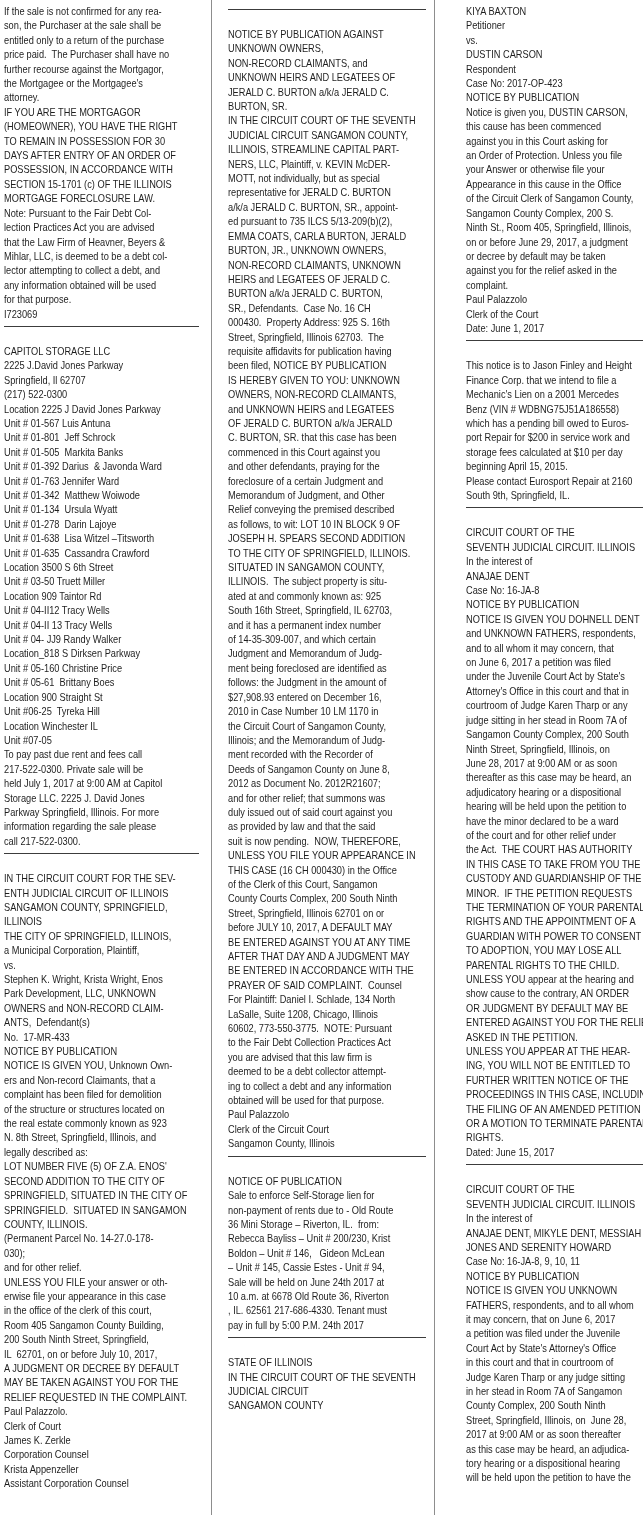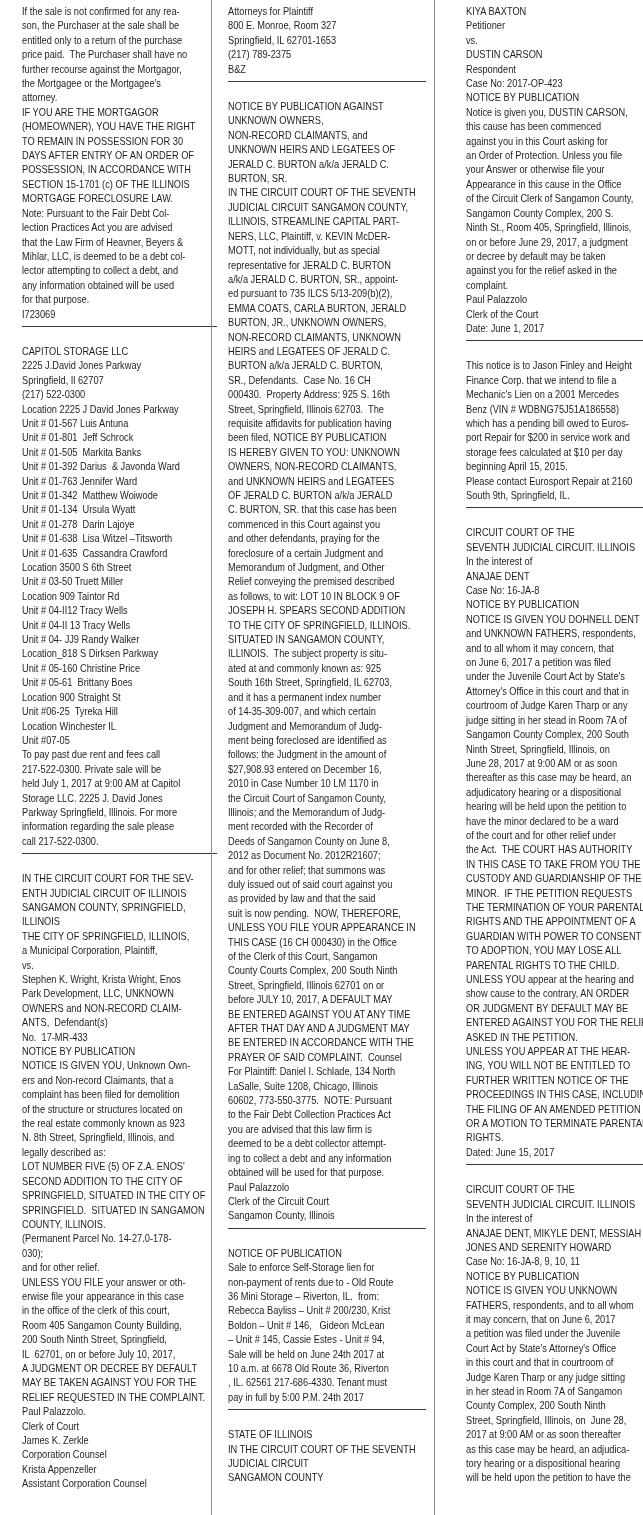--- a/index.html
+++ b/index.html
@@ -13,21 +13,21 @@
     height: 1515px;
     background: #ffffff;
     overflow: hidden;
     font-family: "Liberation Sans", "DejaVu Sans", sans-serif;
   }
   .col {
     position: absolute;
     top: 4px;
     overflow: hidden;
   }
-  .col-1 { left: 22px;   width: 201px; height: 1511px; }
+  .col-1 { left: 4px;   width: 201px; height: 1511px; }
   .col-2 { left: 228px; width: 204px; height: 1511px; }
   .col-3 { left: 450px; width: 193px; height: 1511px; margin-left: 16px; }
   .vrule {
     position: absolute;
     top: 0;
     bottom: 0;
     width: 1px;
     background: #8d8d8d;
   }
   .vrule-1 { left: 211px; }
@@ -158,27 +158,20 @@
         <div class="line">Paul Palazzolo.</div>
         <div class="line">Clerk of Court</div>
         <div class="line">James K. Zerkle</div>
         <div class="line">Corporation Counsel</div>
         <div class="line">Krista Appenzeller</div>
         <div class="line">Assistant Corporation Counsel</div>
       </div>
     </div>
   <div class="vrule vrule-1"></div>
   <div class="col col-2">
-      <div class="notice">
-        <div class="line">Attorneys for Plaintiff</div>
-        <div class="line">800 E. Monroe, Room 327</div>
-        <div class="line">Springfield, IL 62701-1653</div>
-        <div class="line">(217) 789-2375</div>
-        <div class="line">B&amp;Z</div>
-      </div>
       <div class="divider"></div>
       <div class="notice">
         <div class="line">NOTICE BY PUBLICATION AGAINST</div>
         <div class="line">UNKNOWN OWNERS,</div>
         <div class="line">NON-RECORD CLAIMANTS, and</div>
         <div class="line">UNKNOWN HEIRS AND LEGATEES OF</div>
         <div class="line">JERALD C. BURTON a/k/a JERALD C.</div>
         <div class="line">BURTON, SR.</div>
         <div class="line">IN THE CIRCUIT COURT OF THE SEVENTH</div>
         <div class="line">JUDICIAL CIRCUIT SANGAMON COUNTY,</div>

